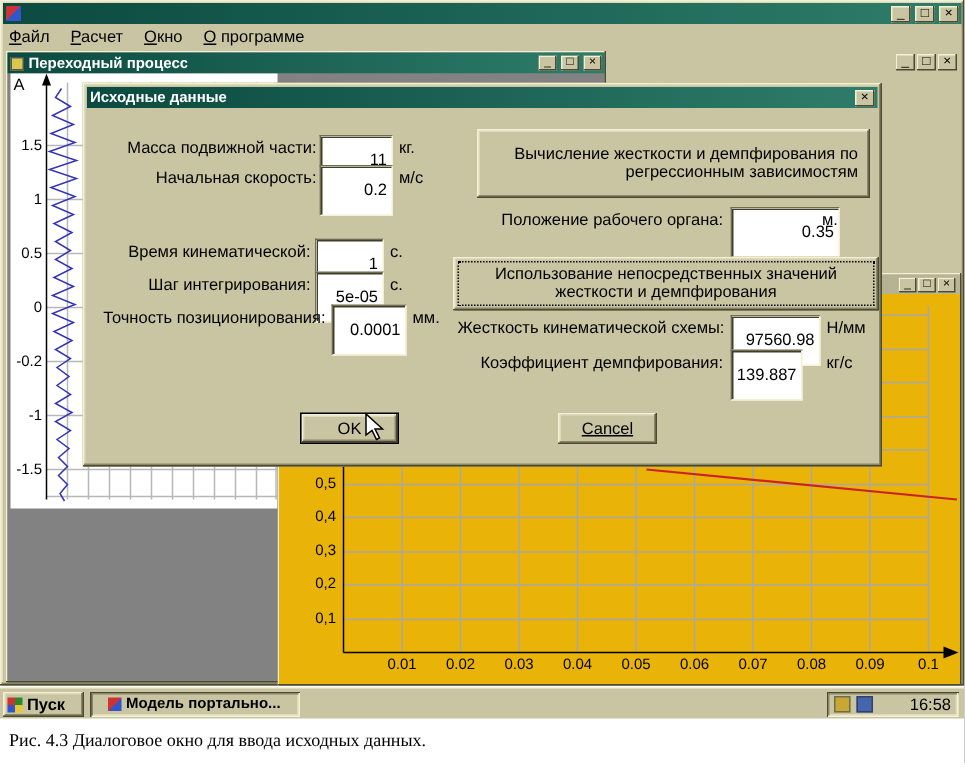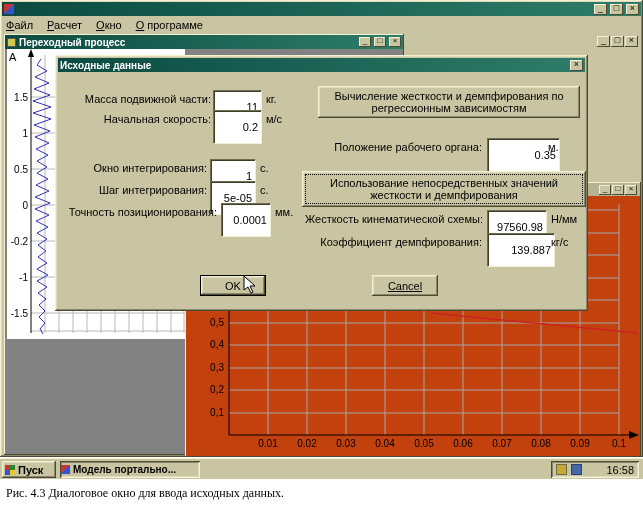--- a/index.html
+++ b/index.html
@@ -50,21 +50,21 @@
   .lc-ylabel { position:absolute; left:1px; width:20px; text-align:right; font-size:10px; color:#000; }
   .lc-axis-label { position:absolute; left:2px; top:2px; font-size:11px; color:#000; }
 
   
   .child3 { position:absolute; left:185px; top:182px; width:456px; height:275px; z-index:3;
     background:#b5b294;
     box-shadow: inset -1px -1px 0 #4c4a33, inset 1px 1px 0 #f4f0d4; }
   .child3-titlebar { position:absolute; left:1px; top:1px; width:454px; height:13px;
     background:linear-gradient(90deg,#94916f,#b9b697); display:flex; align-items:center;
     justify-content:flex-end; gap:1px; padding:0 3px; }
-  .child3-client { position:absolute; left:1px; top:14px; right:1px; bottom:1px; background:#c2410c; }
+  .child3-client { position:absolute; left:1px; top:14px; right:1px; bottom:1px; background:#eab308; }
   .rc-ylabel { position:absolute; left:14px; width:24px; text-align:right; font-size:10px; color:#000; }
   .rc-xlabel { position:absolute; width:30px; text-align:center; font-size:10px; color:#000; top:242px; }
 
   
   .dialog { position:absolute; left:55px; top:55px; width:533px; height:256px; z-index:5;
     background:#c9c5a2;
     box-shadow: inset -1px -1px 0 #4c4a33, inset 1px 1px 0 #f4f0d4,
                 inset -2px -2px 0 #8a8767, inset 2px 2px 0 #dedaba; }
   .dialog-titlebar { left:3px; top:3px; width:527px; height:14px; }
   .dlg-label { position:absolute; font-size:11px; color:#000; white-space:nowrap; }
@@ -86,21 +86,21 @@
 
   
   .taskbar { position:absolute; left:0; top:458px; width:643px; height:21px; background:#c9c5a2;
     border-top:1px solid #f4f0d4; z-index:6; }
   .start-btn { position:absolute; left:2px; top:2px; width:54px; height:17px;
     display:flex; align-items:center; gap:3px; padding-left:3px;
     font-size:11px; font-weight:bold; color:#000; }
   .winlogo { width:10px; height:10px; flex:none;
     background:conic-gradient(#2a8a2a 0 25%, #e8c832 0 50%, #3355cc 0 75%, #cc3333 0); }
   .task-btn { position:absolute; left:60px; top:2px; width:140px; height:17px;
-    display:flex; align-items:center; gap:3px; padding-left:1px;
+    display:flex; align-items:center; gap:3px; padding-left:12px;
     font-size:10px; font-weight:bold; color:#000; white-space:nowrap; overflow:hidden; }
   .task-icon { width:9px; height:9px; flex:none; background:linear-gradient(135deg,#cc3333 0 50%, #3355cc 50%); }
   .tray { position:absolute; left:551px; top:2px; width:88px; height:17px;
     display:flex; align-items:center; gap:4px; padding:0 5px; font-size:11px; color:#000; }
   .tray-ico1 { width:11px; height:11px; background:#c8a832; border:1px solid #6f6d50; flex:none; }
   .tray-ico2 { width:11px; height:11px; background:#4466aa; border:1px solid #33406f; flex:none; }
   .tray-time { margin-left:auto; }
 
   .caption { position:absolute; left:6px; top:486px; font-family:"Liberation Serif", serif;
     font-size:12px; color:#000; }
@@ -243,46 +243,46 @@
     </div>
 
     <span class="dlg-label r" style="left:18px; top:38px; width:138px;">Масса подвижной части:</span>
     <input class="tfield" style="left: 158px; top: 35px; width: 49px;" value="11">
     <span class="dlg-unit" style="left:211px; top:38px;">кг.</span>
 
     <span class="dlg-label r" style="left:18px; top:58px; width:138px;">Начальная скорость:</span>
     <input class="tfield" style="left: 158px; top: 55px; width: 49px;" value="0.2">
     <span class="dlg-unit" style="left:211px; top:58px;">м/с</span>
 
-    <span class="dlg-label r" style="left:8px; top:107px; width:144px;">Окно интегрирования:</span>
+    <span class="dlg-label r" style="left:8px; top:107px; width:144px;">Время кинематической:</span>
     <input class="tfield" style="left: 155px; top: 104px; width: 46px;" value="1">
     <span class="dlg-unit" style="left:205px; top:107px;">с.</span>
 
     <span class="dlg-label r" style="left:8px; top:129px; width:144px;">Шаг интегрирования:</span>
     <input class="tfield" style="left: 155px; top: 126px; width: 46px;" value="5e-05">
     <span class="dlg-unit" style="left:205px; top:129px;">с.</span>
 
     <span class="dlg-label r" style="left:8px; top:151px; width:154px;">Точность позиционирования:</span>
     <input class="tfield" style="left: 166px; top: 148px; width: 50px;" value="0.0001">
     <span class="dlg-unit" style="left:220px; top:151px;">мм.</span>
 
-    <div class="big-btn raised" style="left:263px; top:31px; width:262px; height:32px;">Вычисление жесткости и демпфирования по регрессионным зависимостям</div>
+    <div class="big-btn raised" style="left:263px; top:31px; width:262px; height:46px;text-align:right;">Вычисление жесткости и демпфирования по регрессионным зависимостям</div>
 
     <span class="dlg-label r" style="left:276px; top:86px; width:151px;">Положение рабочего органа:</span>
     <input class="tfield" style="left: 432px; top: 83px; width: 73px;" value="0.35">
     <span class="dlg-unit" style="left:493px; top:86px;">м.</span>
 
     <div class="big-btn raised focus-dotted" style="left:247px; top:116px; width:284px; height:36px;">Использование непосредственных значений жесткости и демпфирования</div>
 
     <span class="dlg-label r" style="left:250px; top:158px; width:177px;">Жесткость кинематической схемы:</span>
     <input class="tfield" style="left: 432px; top: 155px; width: 60px;" value="97560.98">
     <span class="dlg-unit" style="left:496px; top:158px;">Н/мм</span>
 
     <span class="dlg-label r" style="left:250px; top:181px; width:177px;">Коэффициент демпфирования:</span>
-    <input class="tfield" style="left: 432px; top: 178px; width: 68px;" value="139.887">
+    <input class="tfield" style="left: 432px; top: 178px; width: 48px;" value="139.887">
     <span class="dlg-unit" style="left:496px; top:181px;">кг/с</span>
 
     <div class="push-btn raised default-ring" style="left:145px; top:220px;">OK</div>
     <div class="push-btn raised" style="left:317px; top:220px;text-decoration:underline;">Cancel</div>
   </div>
 
   <svg class="cursor" width="14" height="20">
     <path d="M1,1 L1,15 L5,12 L8,18 L10,17 L7,11 L12,11 Z" fill="#fff" stroke="#000" stroke-width="1"></path>
   </svg>
 

